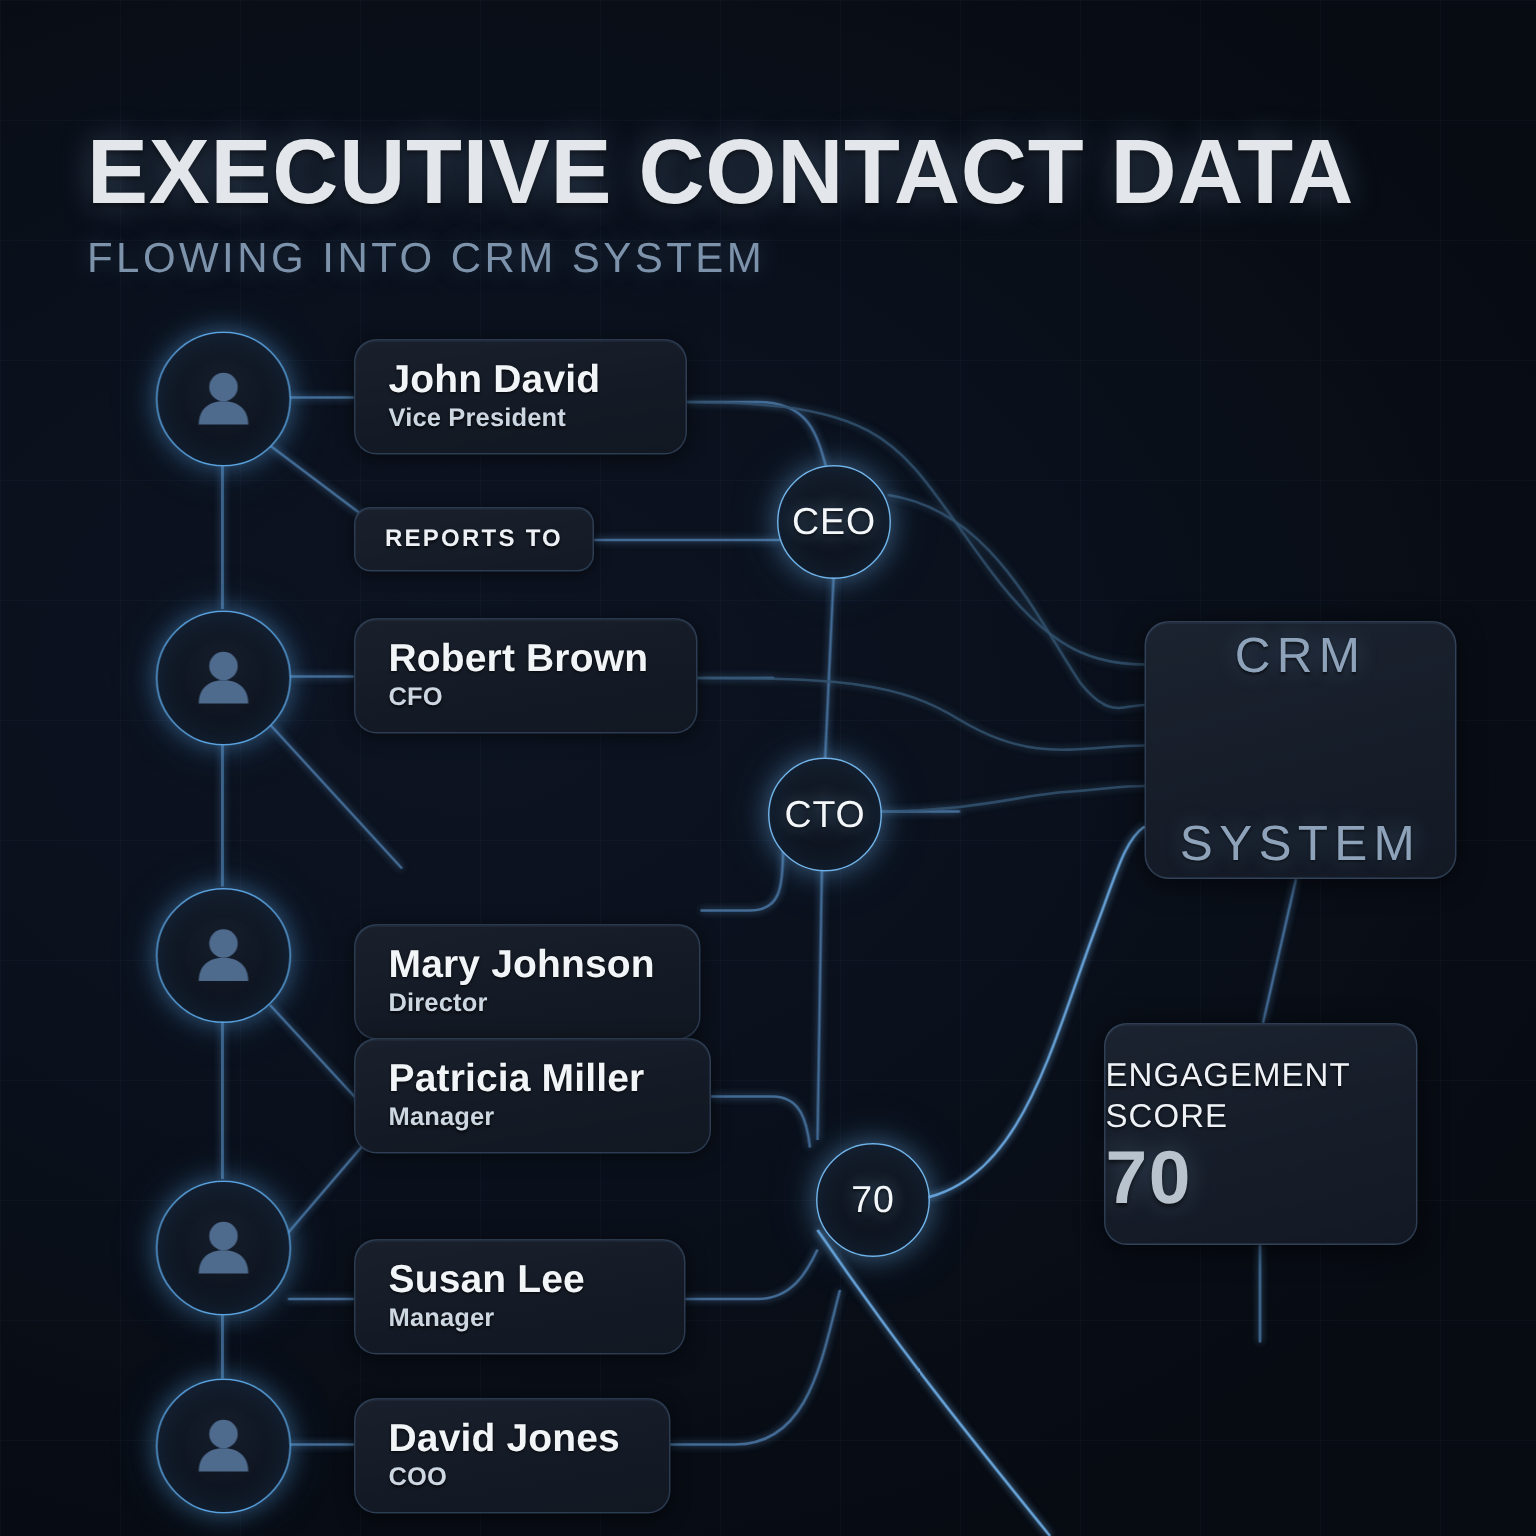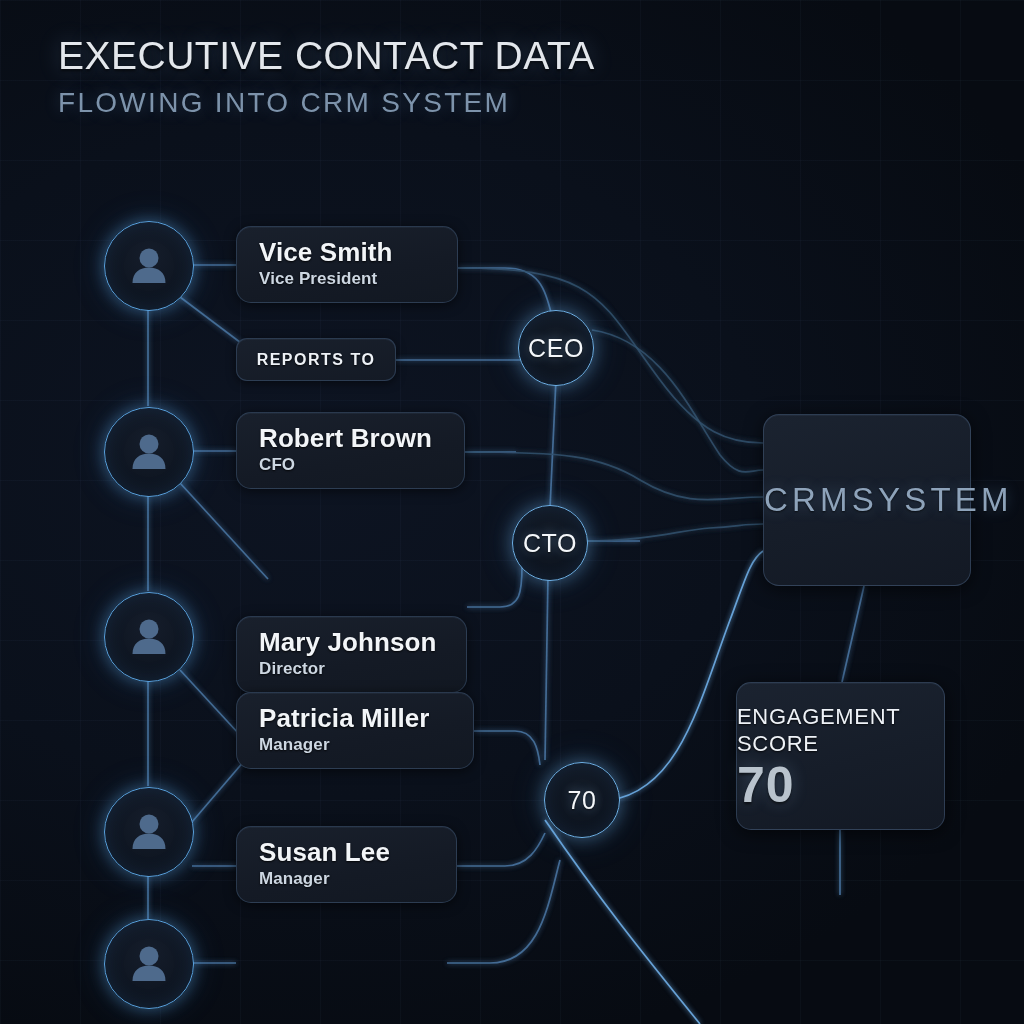--- a/index.html
+++ b/index.html
@@ -10,23 +10,24 @@
     background:
       linear-gradient(rgba(120,160,210,0.040) 1px, transparent 1px) 0 0/80px 80px,
       linear-gradient(90deg, rgba(120,160,210,0.040) 1px, transparent 1px) 0 0/80px 80px,
       radial-gradient(ellipse 80% 60% at 30% 45%, #0d1422 0%, #0a101b 55%, #070b12 100%);
     overflow:hidden;
   }
 
   
   #header{position:absolute;left:58px;top:36px;}
   #title{
-    font-size:39px;font-weight:400;letter-spacing:0.5px;color:#e3e7ec;
+    font-size:61px;font-weight:700;letter-spacing:0.5px;color:#e3e7ec;
     line-height:1.02;white-space:nowrap;
     text-shadow:0 0 22px rgba(150,190,235,0.30),0 2px 3px rgba(0,0,0,0.8);
+    margin-top:47px;
   }
   #subtitle{
     margin-top:11px;font-size:28px;font-weight:400;letter-spacing:2.3px;
     color:#7d93ab;white-space:nowrap;
     text-shadow:0 0 16px rgba(110,150,200,0.32);
   }
 
   
   #wires{position:absolute;left:0;top:0;width:1024px;height:1024px;}
 
@@ -91,21 +92,21 @@
   }
 
   
   #crm{
     position:absolute;left:763px;top:414px;width:208px;height:172px;
     box-sizing:border-box;
     background:linear-gradient(165deg,#1b2330 0%,#161d29 55%,#131924 100%);
     border:1px solid rgba(120,160,210,0.26);
     border-radius:16px;
     box-shadow:0 3px 18px rgba(0,0,0,0.6),inset 0 1px 0 rgba(150,190,230,0.06);
-    display:flex;flex-direction:row;align-items:center;justify-content:flex-start;
+    display:flex;flex-direction:column;align-items:center;justify-content:space-between;
   }
   #crm .l{
     font-size:33px;font-weight:400;color:#8ea3ba;letter-spacing:4.2px;line-height:1.35;
     text-shadow:0 0 14px rgba(120,165,215,0.30),0 1px 2px rgba(0,0,0,0.75);
   }
 
   
   #score{
     position:absolute;left:736px;top:682px;width:209px;height:148px;
     box-sizing:border-box;
@@ -230,21 +231,21 @@
     </svg>
   </div>
   <div class="avatar" style="left:104px;top:919px;">
     <svg width="46" height="46" viewBox="0 0 46 46">
       <circle cx="23" cy="15" r="9.5" fill="#4e6a8c"></circle>
       <path d="M6.5 40 C6.5 29 14 24.5 23 24.5 C32 24.5 39.5 29 39.5 40 Z" fill="#4e6a8c"></path>
     </svg>
   </div>
 
   <div class="card" style="left:236px;top:226px;width:222px;">
-    <div class="nm">Vice Smith</div>
+    <div class="nm">John David</div>
     <div class="ti">Vice President</div>
   </div>
 
   <div class="card" style="left:236px;top:412px;width:229px;">
     <div class="nm">Robert Brown</div>
     <div class="ti">CFO</div>
   </div>
 
   <div class="card" style="left:236px;top:568px;width:231px;margin-top:48px;">
     <div class="nm">Mary Johnson</div>
@@ -254,20 +255,24 @@
   <div class="card" style="left:236px;top:692px;width:238px;">
     <div class="nm">Patricia Miller</div>
     <div class="ti">Manager</div>
   </div>
 
   <div class="card" style="left:236px;top:826px;width:221px;">
     <div class="nm">Susan Lee</div>
     <div class="ti">Manager</div>
   </div>
 
+  <div class="card" style="left:236px;top:932px;width:211px;">
+    <div class="nm">David Jones</div>
+    <div class="ti">COO</div>
+  </div>
 
   <div id="pill">
     <span>REPORTS TO</span>
   </div>
 
   <div class="node" style="left:512px;top:505px;width:74px;height:74px;">
     <span>CTO</span>
   </div>
   <div class="node" style="left:518px;top:310px;width:74px;height:74px;">
     <span>CEO</span>

